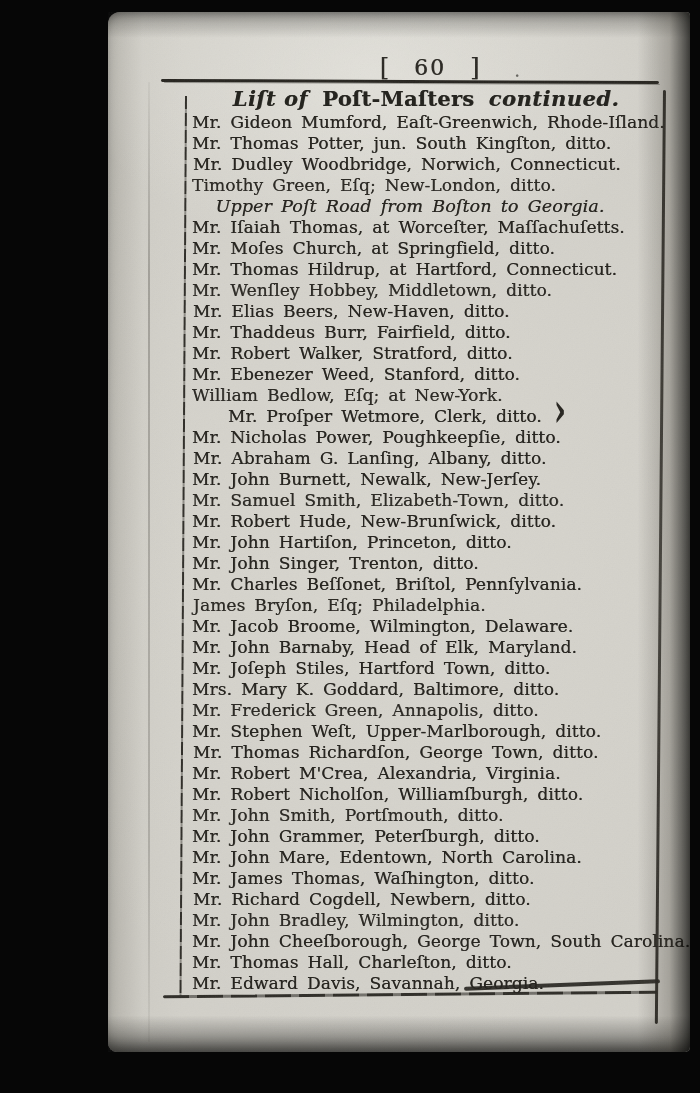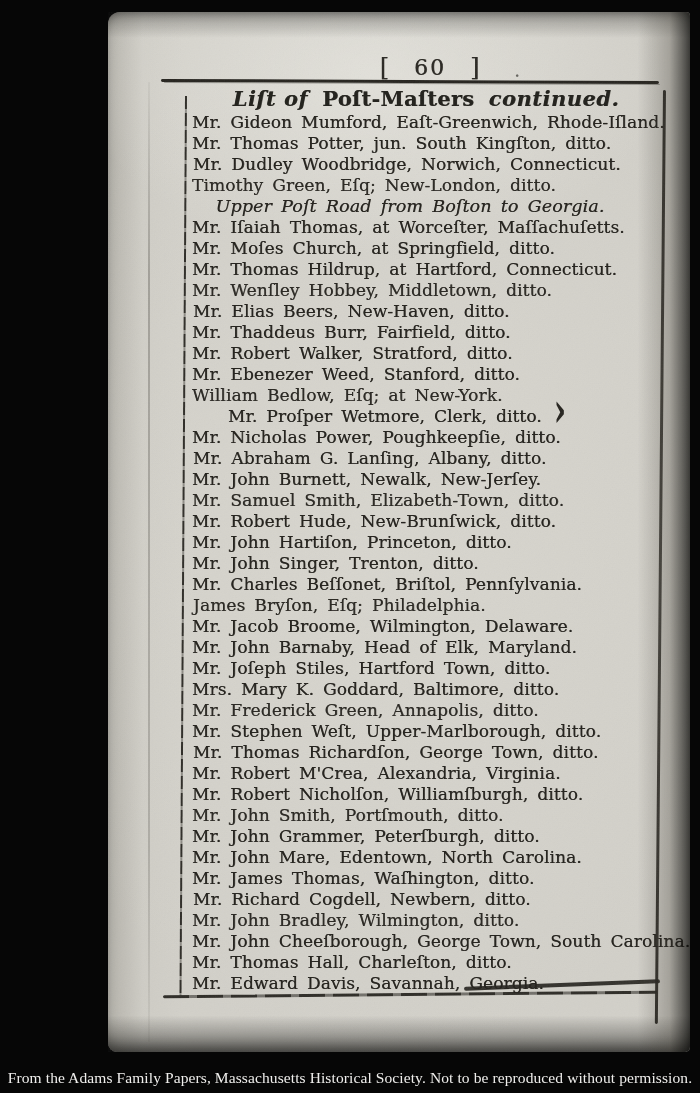--- a/index.html
+++ b/index.html
@@ -176,14 +176,13 @@
         <feTurbulence type="fractalNoise" baseFrequency="0.8" numOctaves="2" stitchTiles="stitch"></feTurbulence>
         <feColorMatrix type="saturate" values="0"></feColorMatrix>
         <feComponentTransfer>
             <feFuncA type="linear" slope="0.12" intercept="0"></feFuncA>
           </feComponentTransfer>
       </filter>
       <rect width="100%" height="100%" filter="url(#g)"></rect>
     </svg>
   </div>
 
-  <div class="caption">From the Adams Family Papers, Massachusetts Historical Society. Not to be reproduced without permission.</div>
 </div>
 
 </body></html>

